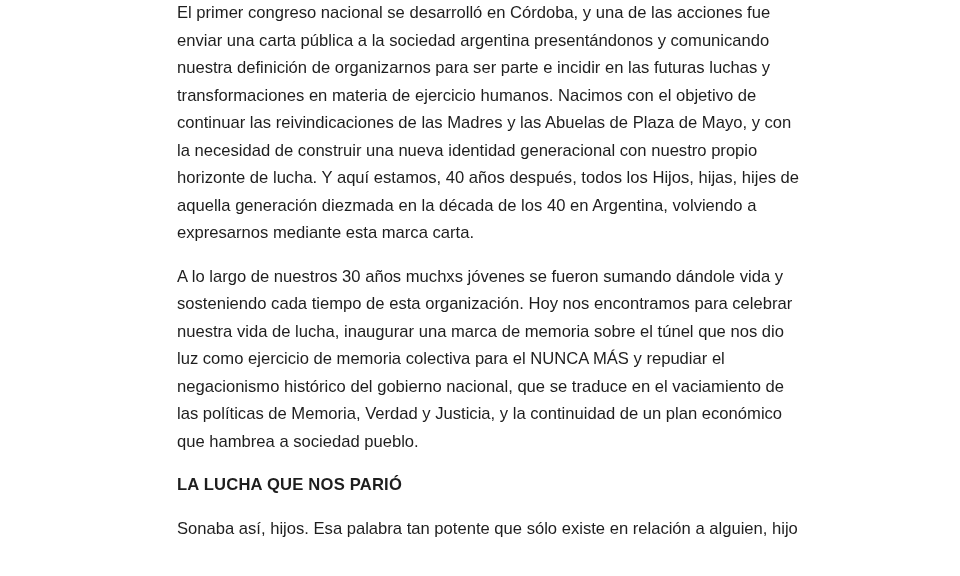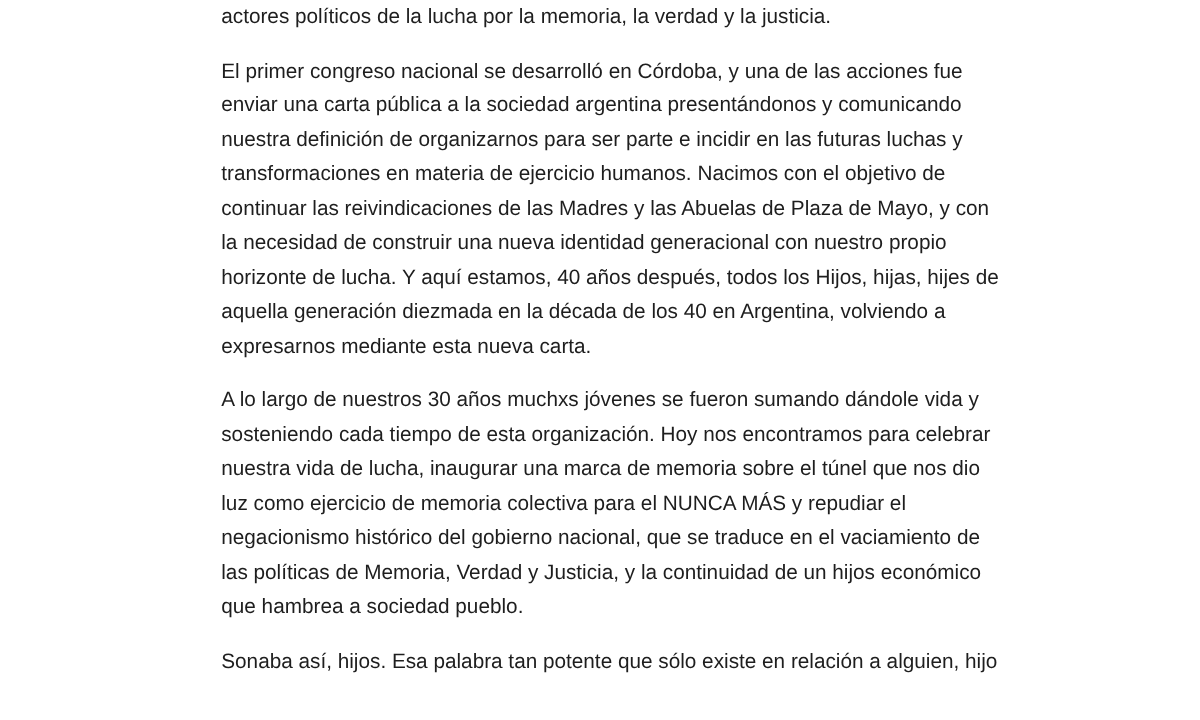--- a/index.html
+++ b/index.html
@@ -33,44 +33,44 @@
   .heading .line {
     font-weight: 700;
     letter-spacing: 0.2px;
   }
 </style>
 </head>
 <body>
 
 <div class="doc">
 
-  <p class="para">
-    <span class="line">actores políticos de la lucha por la memoria, la verdad y la justicia.</span>
-  </p>
 
   <p class="para">
     <span class="line">El primer congreso nacional se desarrolló en Córdoba, y una de las acciones fue</span>
     <span class="line">enviar una carta pública a la sociedad argentina presentándonos y comunicando</span>
     <span class="line">nuestra definición de organizarnos para ser parte e incidir en las futuras luchas y</span>
     <span class="line">transformaciones en materia de ejercicio humanos. Nacimos con el objetivo de</span>
     <span class="line">continuar las reivindicaciones de las Madres y las Abuelas de Plaza de Mayo, y con</span>
     <span class="line">la necesidad de construir una nueva identidad generacional con nuestro propio</span>
     <span class="line">horizonte de lucha. Y aquí estamos, 40 años después, todos los Hijos, hijas, hijes de</span>
     <span class="line">aquella generación diezmada en la década de los 40 en Argentina, volviendo a</span>
-    <span class="line">expresarnos mediante esta nueva carta.</span>
+    <span class="line">expresarnos mediante esta marca carta.</span>
   </p>
 
   <p class="para">
     <span class="line">A lo largo de nuestros 30 años muchxs jóvenes se fueron sumando dándole vida y</span>
     <span class="line">sosteniendo cada tiempo de esta organización. Hoy nos encontramos para celebrar</span>
     <span class="line">nuestra vida de lucha, inaugurar una marca de memoria sobre el túnel que nos dio</span>
     <span class="line">luz como ejercicio de memoria colectiva para el NUNCA MÁS y repudiar el</span>
     <span class="line">negacionismo histórico del gobierno nacional, que se traduce en el vaciamiento de</span>
-    <span class="line">las políticas de Memoria, Verdad y Justicia, y la continuidad de un hijos económico</span>
+    <span class="line">las políticas de Memoria, Verdad y Justicia, y la continuidad de un plan económico</span>
     <span class="line">que hambrea a sociedad pueblo.</span>
   </p>
 
+  <p class="para heading">
+    <span class="line">LA LUCHA QUE NOS PARIÓ</span>
+  </p>
 
   <p class="para">
     <span class="line">Sonaba así, hijos. Esa palabra tan potente que sólo existe en relación a alguien, hijo</span>
   </p>
 
 </div>
 
 </body></html>

